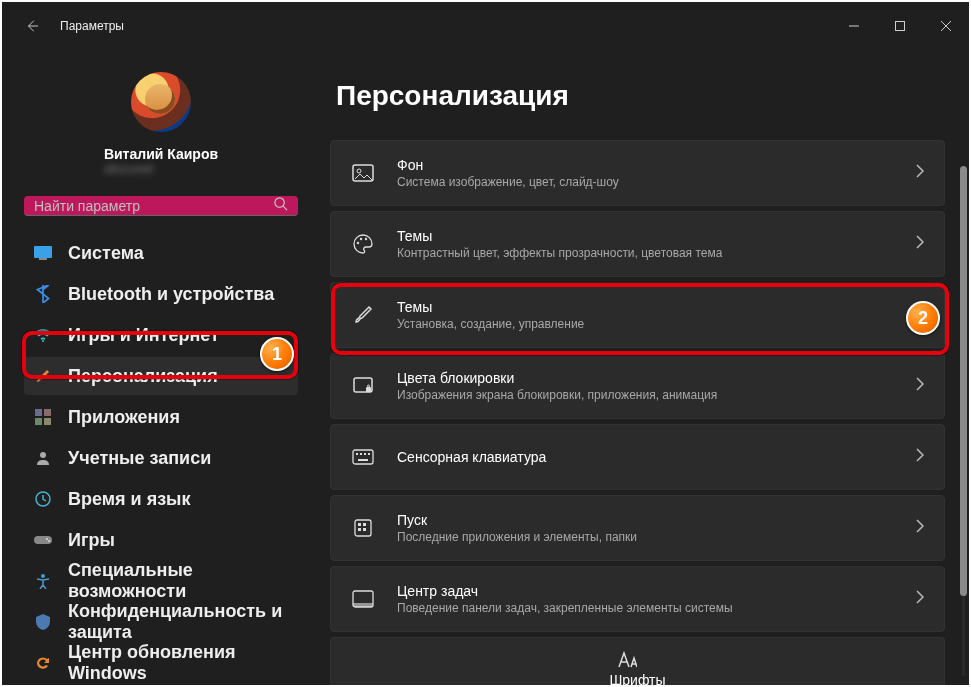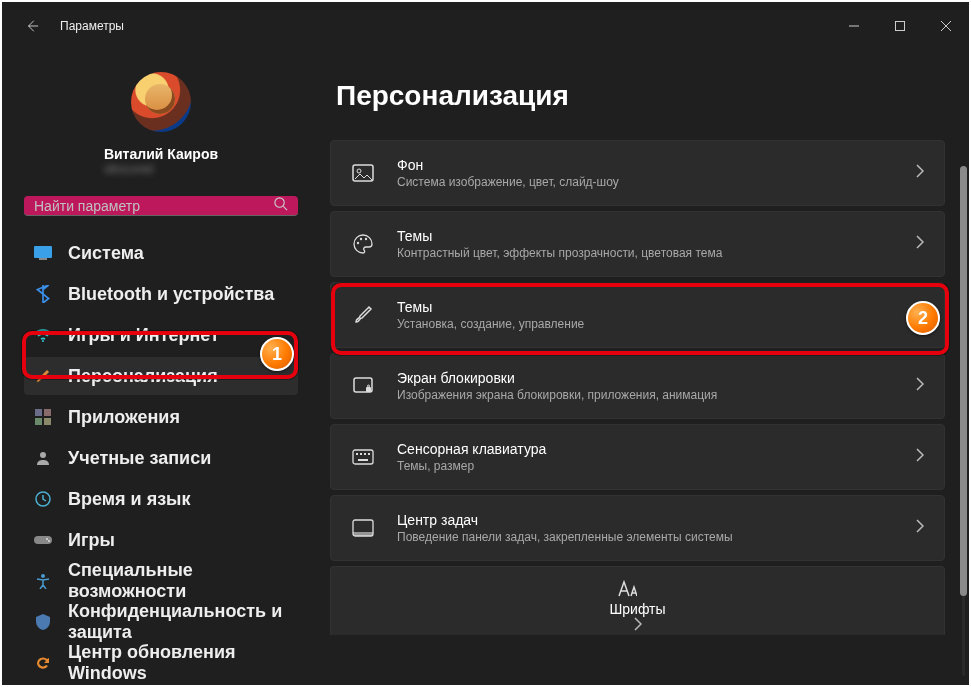--- a/index.html
+++ b/index.html
@@ -298,41 +298,58 @@
         </div>
         <div class="card">
           <span class="ci">
               <svg width="22" height="22" viewBox="0 0 22 22">
                 <rect x="2" y="3" width="18" height="14" rx="2" fill="none" stroke="#ddd" stroke-width="1.5"></rect>
                 <rect x="14" y="12" width="5" height="5" rx="1" fill="#ddd"></rect>
                 <rect x="15.5" y="10" width="2" height="2" rx="1" fill="none" stroke="#ddd"></rect>
               </svg>
             </span>
           <div class="ct">
-              <div class="t">Экран блокировки</div>
+              <div class="t">Цвета блокировки</div>
               <div class="s">Изображения экрана блокировки, приложения, анимация</div>
             </div>
           <span class="chev"><svg width="8" height="14" viewBox="0 0 8 14">
                 <path d="M1 1l6 6-6 6" stroke="#bbb" fill="none" stroke-width="1.5"></path>
               </svg></span>
         </div>
         <div class="card">
           <span class="ci">
               <svg width="22" height="16" viewBox="0 0 22 16">
                 <rect x="1" y="1" width="20" height="14" rx="2" fill="none" stroke="#ddd" stroke-width="1.3"></rect>
                 <rect x="4" y="4" width="2" height="2" fill="#ddd"></rect>
                 <rect x="8" y="4" width="2" height="2" fill="#ddd"></rect>
                 <rect x="12" y="4" width="2" height="2" fill="#ddd"></rect>
                 <rect x="16" y="4" width="2" height="2" fill="#ddd"></rect>
                 <rect x="6" y="10" width="10" height="2" fill="#ddd"></rect>
               </svg>
             </span>
           <div class="ct">
               <div class="t">Сенсорная клавиатура</div>
-              <div class="s">Темы, размер</div>
+            </div>
+          <span class="chev"><svg width="8" height="14" viewBox="0 0 8 14">
+                <path d="M1 1l6 6-6 6" stroke="#bbb" fill="none" stroke-width="1.5"></path>
+              </svg></span>
+        </div>
+        <div class="card">
+          <span class="ci">
+              <svg width="20" height="20" viewBox="0 0 20 20">
+                <rect x="2" y="2" width="16" height="16" rx="2" fill="none" stroke="#ddd" stroke-width="1.3"></rect>
+                <rect x="5" y="5" width="3" height="3" fill="#ddd"></rect>
+                <rect x="10" y="5" width="3" height="3" fill="#ddd"></rect>
+                <rect x="5" y="10" width="3" height="3" fill="#ddd"></rect>
+                <rect x="10" y="10" width="3" height="3" fill="#ddd"></rect>
+              </svg>
+            </span>
+          <div class="ct">
+              <div class="t">Пуск</div>
+              <div class="s">Последние приложения и элементы, папки</div>
             </div>
           <span class="chev"><svg width="8" height="14" viewBox="0 0 8 14">
                 <path d="M1 1l6 6-6 6" stroke="#bbb" fill="none" stroke-width="1.5"></path>
               </svg></span>
         </div>
         <div class="card">
           <span class="ci">
               <svg width="22" height="18" viewBox="0 0 22 18">
                 <rect x="1" y="1" width="20" height="16" rx="2" fill="none" stroke="#ddd" stroke-width="1.3"></rect>
                 <rect x="1" y="13" width="20" height="4" fill="#ddd" opacity=".6"></rect>

